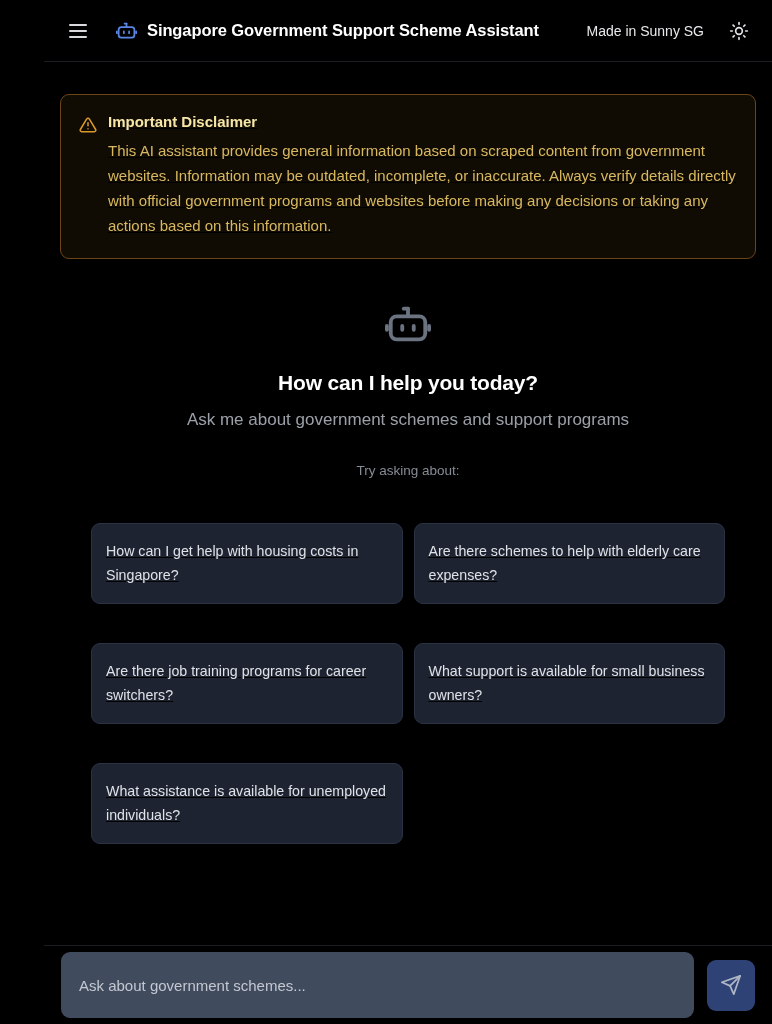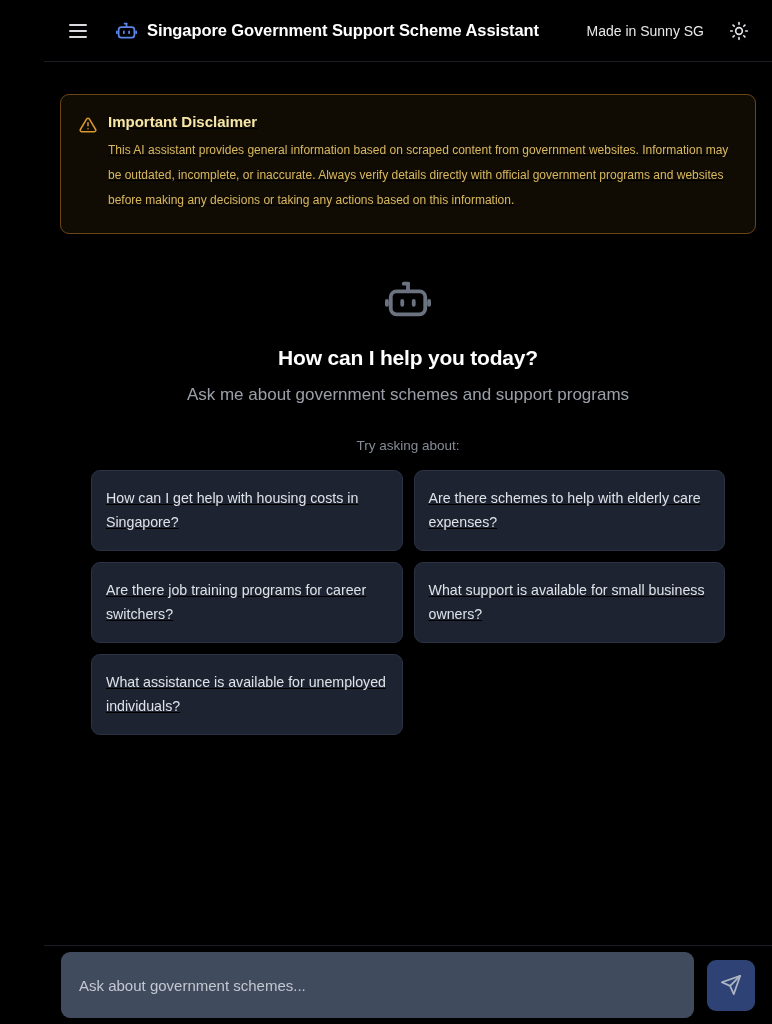--- a/index.html
+++ b/index.html
@@ -99,21 +99,21 @@
   }
   .warn-icon { flex: 0 0 auto; width: 18px; height: 18px; margin-top: 3px; }
   .disclaimer-body { flex: 1 1 auto; }
   .disclaimer-title {
     font-size: 15px;
     font-weight: bold;
     color: #f6e6a8;
     margin-bottom: 8px;
   }
   .disclaimer-text {
-    font-size: 12px;
+    font-size: 15px;
     line-height: 25px;
     color: #d8b860;
   }
 
   
   .welcome {
     margin-top: 42px;
     text-align: center;
   }
   .welcome-icon {
@@ -152,20 +152,21 @@
     border: 1px solid #2b3244;
     border-radius: 9px;
     padding: 15px 14px 16px 14px;
     min-height: 75px;
     text-align: left;
     font-family: "Liberation Sans", sans-serif;
     font-size: 14.2px;
     line-height: 24px;
     color: #dfe2e7;
     cursor: pointer;
+    margin-top: 28px;
   }
 
   
   .composer {
     flex: 0 0 79px;
     height: 79px;
     border-top: 1px solid #1b1d22;
     background: #000000;
     display: flex;
     align-items: center;

